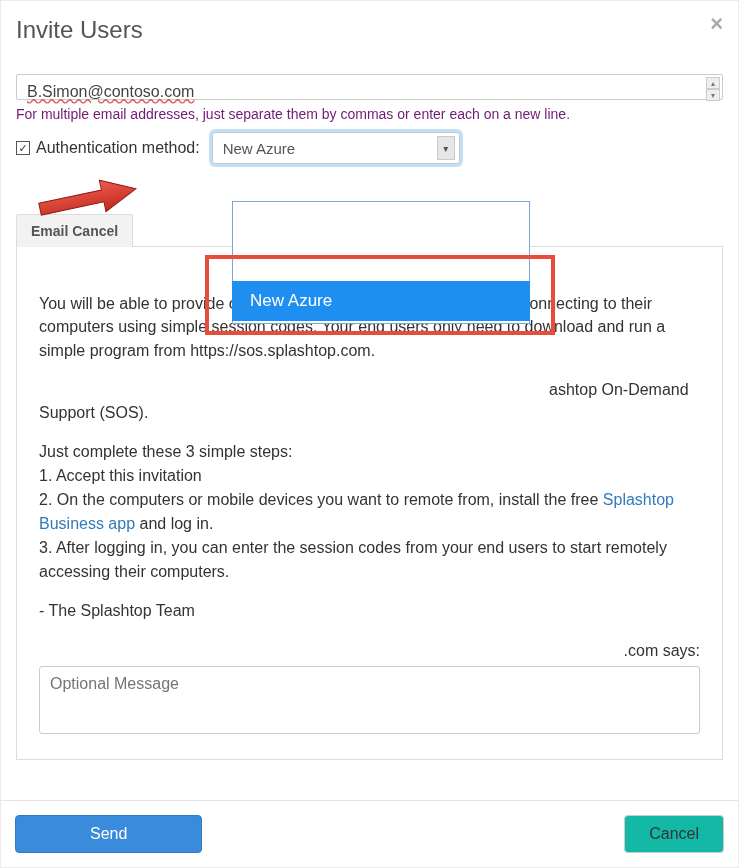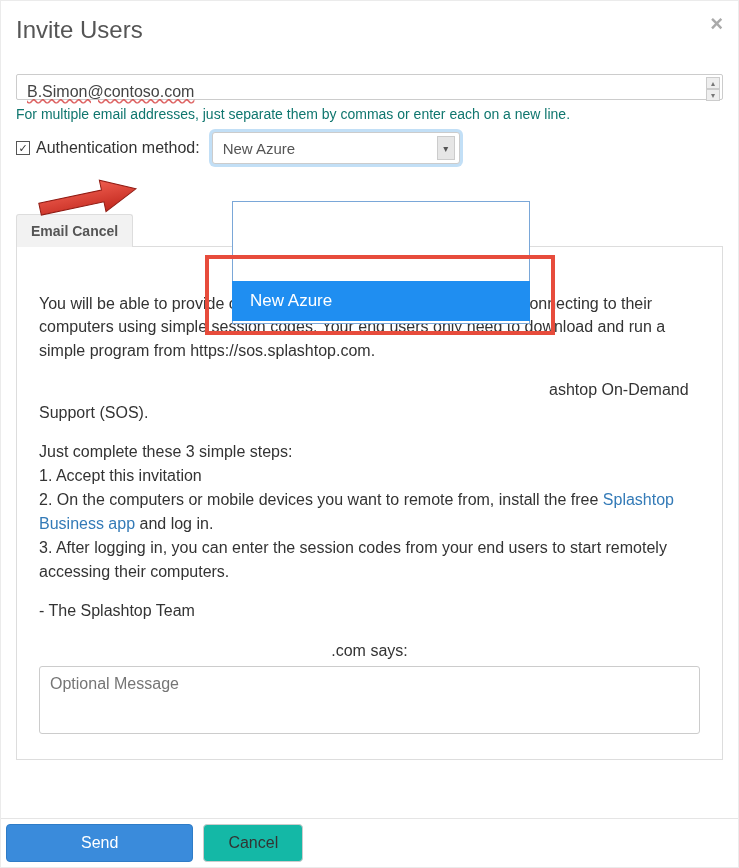--- a/index.html
+++ b/index.html
@@ -52,21 +52,21 @@
       resize: none;
       font-family: inherit;
       margin-top: 15px;
     }
     .email-textarea-wrap {
       margin-top: 6px;
       position: relative;
     }
     .hint-text {
       font-size: 14px;
-      color: #0f766e;
+      color: #701a75;
       margin-top: 6px;
     }
     .auth-row {
       margin-top: 10px;
       display: flex;
       align-items: center;
       gap: 6px;
       position: relative;
     }
     .auth-checkbox {
@@ -181,21 +181,21 @@
       color: #333;
       line-height: 1.5;
     }
     .link-text { color: #337ab7; }
     .signoff {
       font-size: 16px;
       color: #333;
       margin-top: 18px;
     }
     .says-row {
-      text-align: center;
+      text-align: right;
       font-size: 16px;
       color: #333;
       margin-top: 22px;
     }
     .optional-textarea {
       width: 100%;
       height: 68px;
       border: 1px solid #ccc;
       border-radius: 3px;
       padding: 8px 10px;
@@ -204,23 +204,23 @@
       resize: none;
       font-family: inherit;
       margin-top: 6px;
     }
     .modal-footer {
       position: absolute;
       bottom: 0;
       left: 0;
       right: 0;
       border-top: 1px solid #e5e5e5;
-      padding: 5px;
-      display: flex;
-      justify-content: flex-start;
+      padding: 14px;
+      display: flex;
+      justify-content: space-between;
       gap: 10px;
       background: #fff;
     }
     .btn {
       padding: 9px 24px;
       font-size: 16px;
       border-radius: 4px;
       border: 1px solid transparent;
       cursor: pointer;
     }

